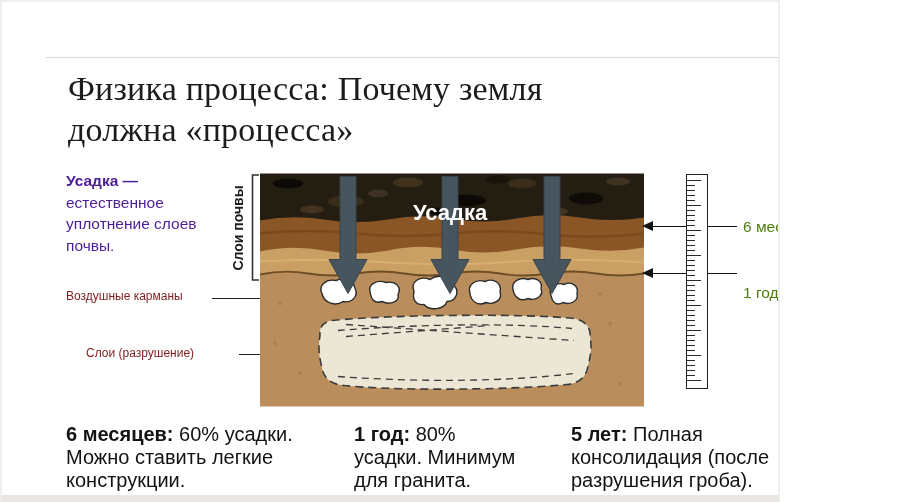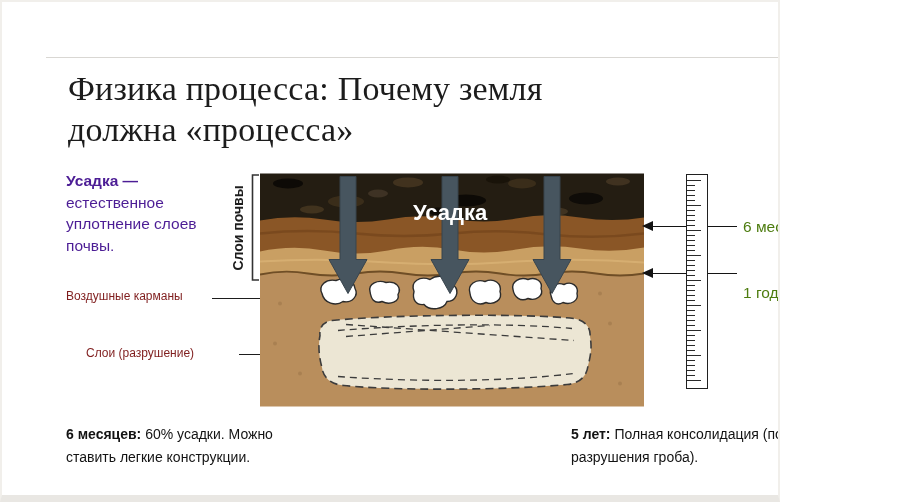--- a/index.html
+++ b/index.html
@@ -46,21 +46,21 @@
   .marker-label{position:absolute;left:741px;font-size:15.5px;color:#4d7c0f;white-space:nowrap;z-index:3;}
   .ml1{top:216px;} .ml2{top:263px;margin-top:19px;}
   .ruler{
     position:absolute;left:684px;top:172px;width:22px;height:215px;box-sizing:border-box;
     border:1.7px solid #202020;z-index:5;
     background:
       repeating-linear-gradient(to bottom,#2a2a2a 0 1.4px,transparent 1.4px 25px) 0 5px/14px calc(100% - 10px) no-repeat,
       repeating-linear-gradient(to bottom,#2a2a2a 0 1.3px,transparent 1.3px 5px) 0 5px/8px calc(100% - 10px) no-repeat,
       #ffffff;
   }
-  .fnote{position:absolute;top:421px;font-size:14px;line-height:23px;color:#131313;}
+  .fnote{position:absolute;top:421px;font-size:20px;line-height:23px;color:#131313;}
   .fnote b{font-weight:700;}
   .f1{left:64px;width:250px;}
   .f2{left:352px;width:175px;}
   .f3{left:569px;width:235px;}
   .page-curl{position:absolute;left:845px;top:448px;}
 </style>
 </head>
 <body>
 
 <div class="slide">
@@ -155,20 +155,24 @@
   <div class="marker-line m2"></div>
   <div class="marker-head m2h"></div>
   <div class="marker-label ml2">1 год</div>
 
   <div class="ruler"></div>
 
   <div class="fnote f1">
     <b>6 месяцев:</b>
     <span>60% усадки. Можно ставить легкие конструкции.</span>
   </div>
+  <div class="fnote f2">
+    <b>1 год:</b>
+    <span>80% усадки. Минимум для гранита.</span>
+  </div>
   <div class="fnote f3">
     <b>5 лет:</b>
     <span>Полная консолидация (после разрушения гроба).</span>
   </div>
 
   <svg class="page-curl" width="46" height="46" viewBox="0 0 46 46">
     <polygon points="0,46 46,0 46,46" fill="#fbfaf8"></polygon>
     <line x1="0" y1="46" x2="46" y2="0" stroke="#c9c7c3" stroke-width="1.5"></line>
   </svg>
 

